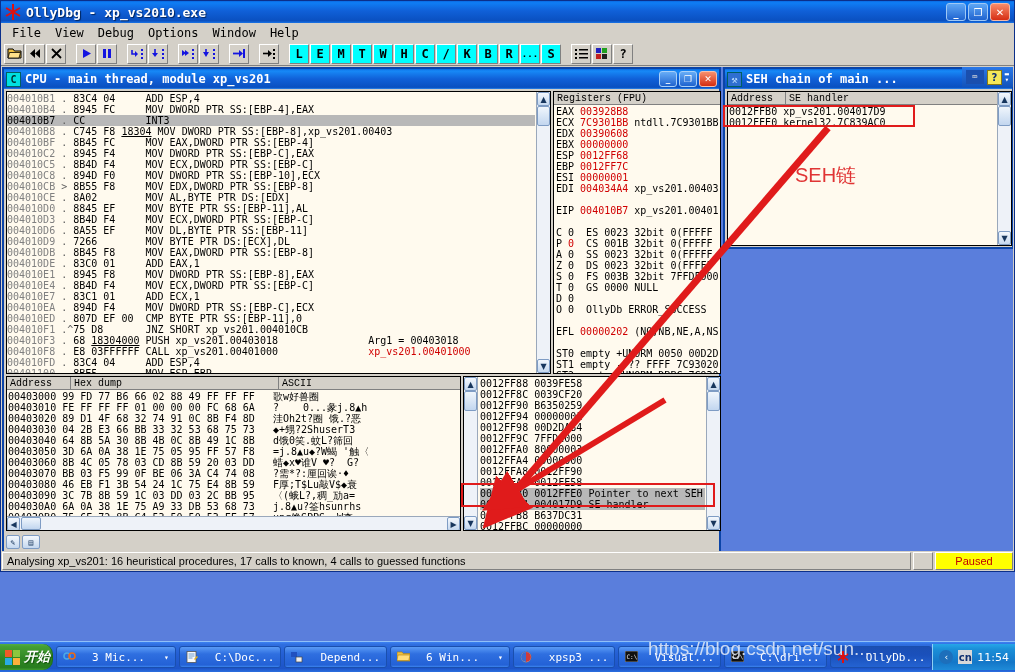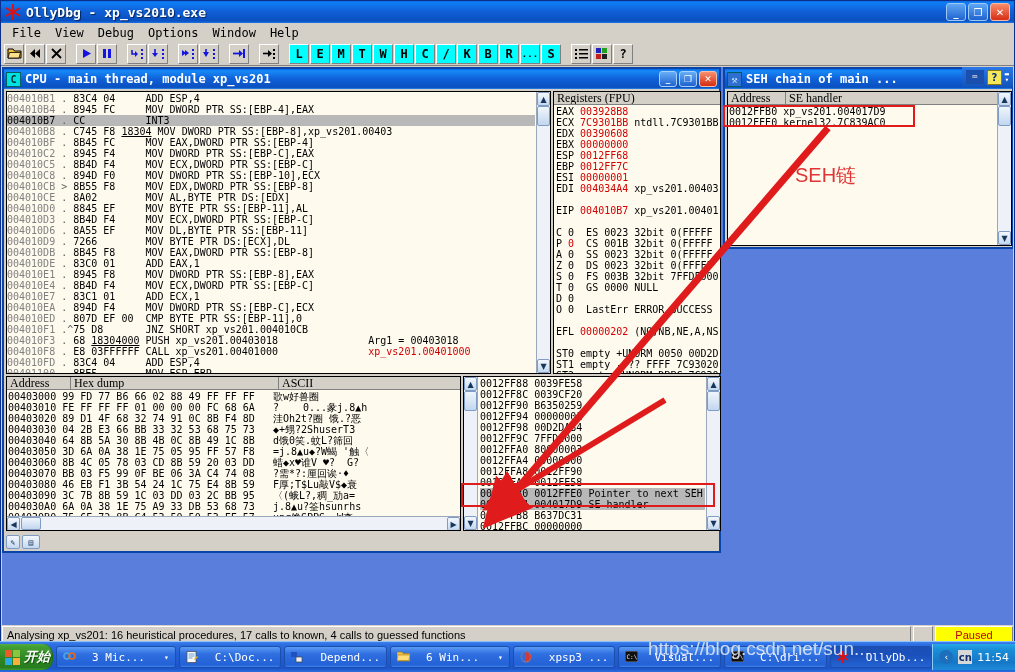--- a/index.html
+++ b/index.html
@@ -3,21 +3,21 @@
 <meta charset="utf-8">
 <style>
   * { box-sizing: border-box; margin:0; padding:0; }
   html,body { width:1015px; height:672px; overflow:hidden; }
   body {
     font-family: "DejaVu Sans Mono", monospace;
     background:#5a7edc;
     position:relative;
   }
   
-  #olly-window { position:absolute; left:0; top:0; width:1015px; height:646px; background:#d4d0c8; border:1px solid #0b2f8a; }
+  #olly-window { position:absolute; left:0; top:0; width:1015px; height:572px; background:#d4d0c8; border:1px solid #0b2f8a; }
   .titlebar {
     height:22px;
     background:linear-gradient(to bottom,#0a6ae1 0%, #0f7ef5 8%, #1060d8 45%, #0a50c0 90%, #1a75e8 100%);
     display:flex; align-items:center; padding:0 2px; color:#fff;
   }
   .titlebar .tb-title {
     font-family:"DejaVu Sans Mono", monospace; font-size:13px; font-weight:bold;
     letter-spacing:0px; margin-left:5px; text-shadow:1px 1px 1px #00245c;
     white-space:nowrap;
   }
@@ -75,21 +75,21 @@
   .cbtn.close{background:linear-gradient(to bottom,#f8906e,#d42d12);border-color:#f8c0ac;}
   .cicon { width:15px;height:15px;background:#00e0e0;border:1px solid #006060;color:#003030;
            font-size:10px;font-weight:bold;display:flex;align-items:center;justify-content:center;
            font-family:"DejaVu Sans Mono",monospace;}
   .cicon.seh { background:#2f6fd0; color:#bfe0ff; }
 
   
   .pane { background:#fffaee; border:1px solid #000; overflow:hidden; position:relative;
           font-family:"DejaVu Sans Mono", monospace; font-size:10px; line-height:11px; color:#000;}
   .pane-hdr { background:#d4d0c8; height:13px; border-bottom:1px solid #808080;
-              font-family:Liberation Serif, serif; font-size:12px; line-height:13px;
+              font-family:Liberation Mono, monospace; font-size:10px; line-height:13px;
               display:flex; color:#000; }
   .pane-hdr .hcell { border-right:1px solid #808080; padding-left:3px; overflow:hidden; white-space:nowrap; }
 
   .row { display:flex; white-space:pre; height:11px; }
   .row.sel { background:#b8b8b8; }
   .c-addr { color:#808080; }
   .c-addr.cur { color:#000; background:#b8b8b8; }
   .c-hex  { color:#000; }
   .c-dis  { color:#000; }
   .c-red  { color:#d00000; }
@@ -360,21 +360,21 @@
             <div class="row">&nbsp;</div>
             <div class="row"><span class="c-dis">EIP </span><span class="c-red">004010B7 </span><span class="c-dis">xp_vs201.00401</span></div>
             <div class="row">&nbsp;</div>
             <div class="row"><span class="c-dis">C </span><span class="c-dis">0  </span><span class="c-dis">ES 0023 </span><span class="c-dis">32bit 0(FFFFF</span></div>
             <div class="row"><span class="c-dis">P </span><span class="c-red">0  </span><span class="c-dis">CS 001B </span><span class="c-dis">32bit 0(FFFFF</span></div>
             <div class="row"><span class="c-dis">A </span><span class="c-dis">0  </span><span class="c-dis">SS 0023 </span><span class="c-dis">32bit 0(FFFFF</span></div>
             <div class="row"><span class="c-dis">Z </span><span class="c-dis">0  </span><span class="c-dis">DS 0023 </span><span class="c-dis">32bit 0(FFFFF</span></div>
             <div class="row"><span class="c-dis">S </span><span class="c-dis">0  </span><span class="c-dis">FS 003B </span><span class="c-dis">32bit 7FFDF000</span></div>
             <div class="row"><span class="c-dis">T </span><span class="c-dis">0  </span><span class="c-dis">GS 0000 </span><span class="c-dis">NULL</span></div>
             <div class="row"><span class="c-dis">D </span><span class="c-dis">0  </span><span class="c-dis">        </span><span class="c-dis"></span></div>
-            <div class="row"><span class="c-dis">O </span><span class="c-dis">0  </span><span class="c-dis">LastErr </span><span class="c-dis">ERROR_SUCCESS</span></div>
+            <div class="row"><span class="c-dis">O </span><span class="c-dis">0  </span><span class="c-dis">OllyDb </span><span class="c-dis">ERROR_SUCCESS</span></div>
             <div class="row">&nbsp;</div>
             <div class="row"><span class="c-dis">EFL </span><span class="c-red">00000202 </span><span class="c-dis">(NO,NB,NE,A,NS</span></div>
             <div class="row">&nbsp;</div>
             <div class="row"><span class="c-dis">ST0 empty +UNORM 0050 00D2D</span></div>
             <div class="row"><span class="c-dis">ST1 empty -??? FFFF 7C93020</span></div>
             <div class="row"><span class="c-dis">ST2 empty -UNORM DBBC 7C930</span></div>
           </div>
       </div>
 
       <div class="pane" style="position:absolute; left:2px; top:307px; width:455px; height:155px;">

